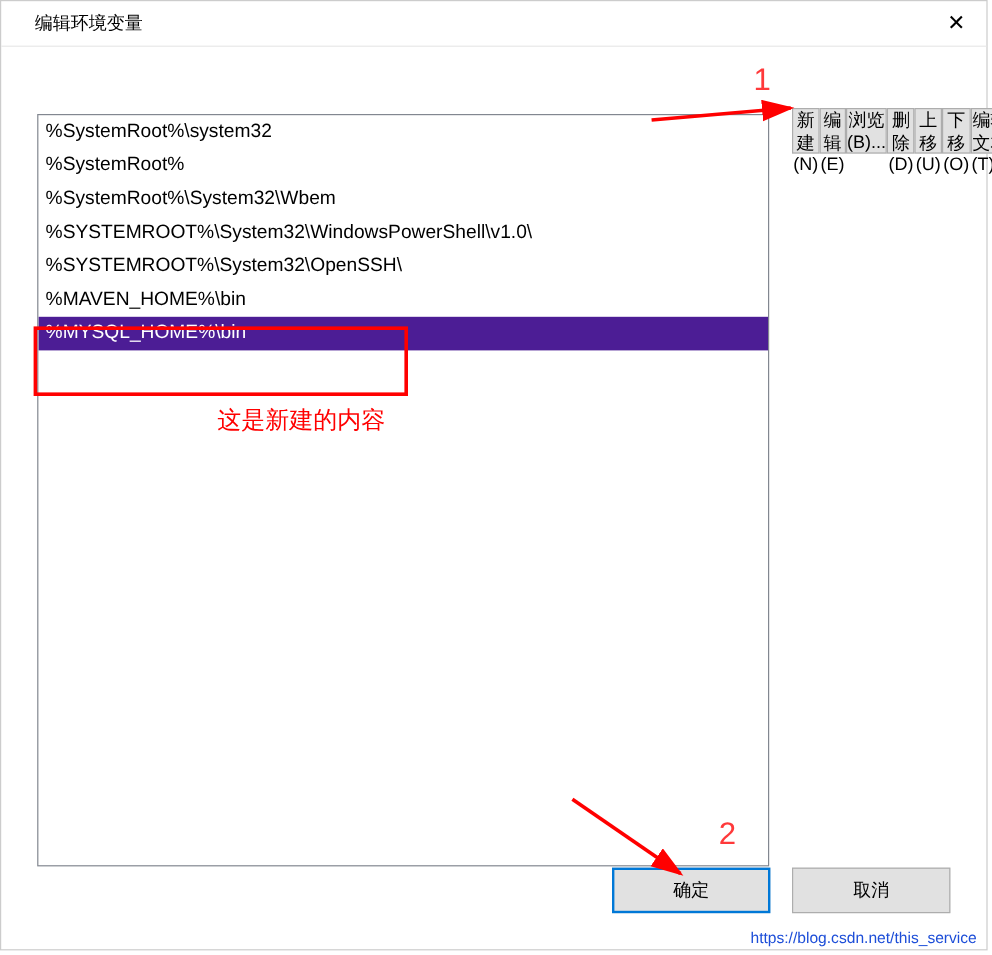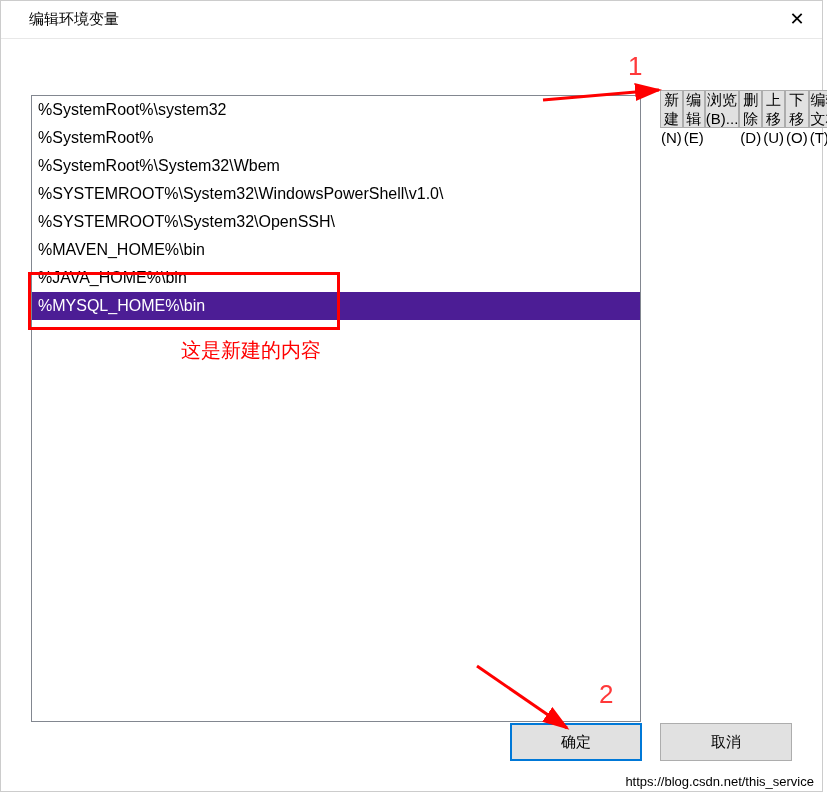--- a/index.html
+++ b/index.html
@@ -126,21 +126,21 @@
     .arrow-num {
       position: absolute;
       color: #ff393a;
       font-size: 26px;
       font-weight: 400;
     }
     .watermark {
       position: absolute;
       right: 8px;
       bottom: 2px;
-      color: #000000;
+      color: #1d4ed8;
       font-size: 13px;
       pointer-events: none;
     }
   </style>
 </head>
 <body>
 
 <div class="dialog">
   <div class="titlebar">
     <span>编辑环境变量</span>
@@ -151,21 +151,20 @@
 
   <div class="content-area">
 
     <div class="listbox" id="listbox">
         <div class="list-item">%SystemRoot%\system32</div>
         <div class="list-item">%SystemRoot%</div>
         <div class="list-item">%SystemRoot%\System32\Wbem</div>
         <div class="list-item">%SYSTEMROOT%\System32\WindowsPowerShell\v1.0\</div>
         <div class="list-item">%SYSTEMROOT%\System32\OpenSSH\</div>
         <div class="list-item">%MAVEN_HOME%\bin</div>
-        <div class="list-item">%JAVA_HOME%\bin</div>
         <div class="list-item selected">%MYSQL_HOME%\bin</div>
       </div>
 
     <div class="btn-column">
       <button class="win-btn">新建(N)</button>
       <div class="btn-gap-small"></div>
       <button class="win-btn">编辑(E)</button>
       <div class="btn-gap-small"></div>
       <button class="win-btn">浏览(B)...</button>
       <div class="btn-gap-small"></div>

